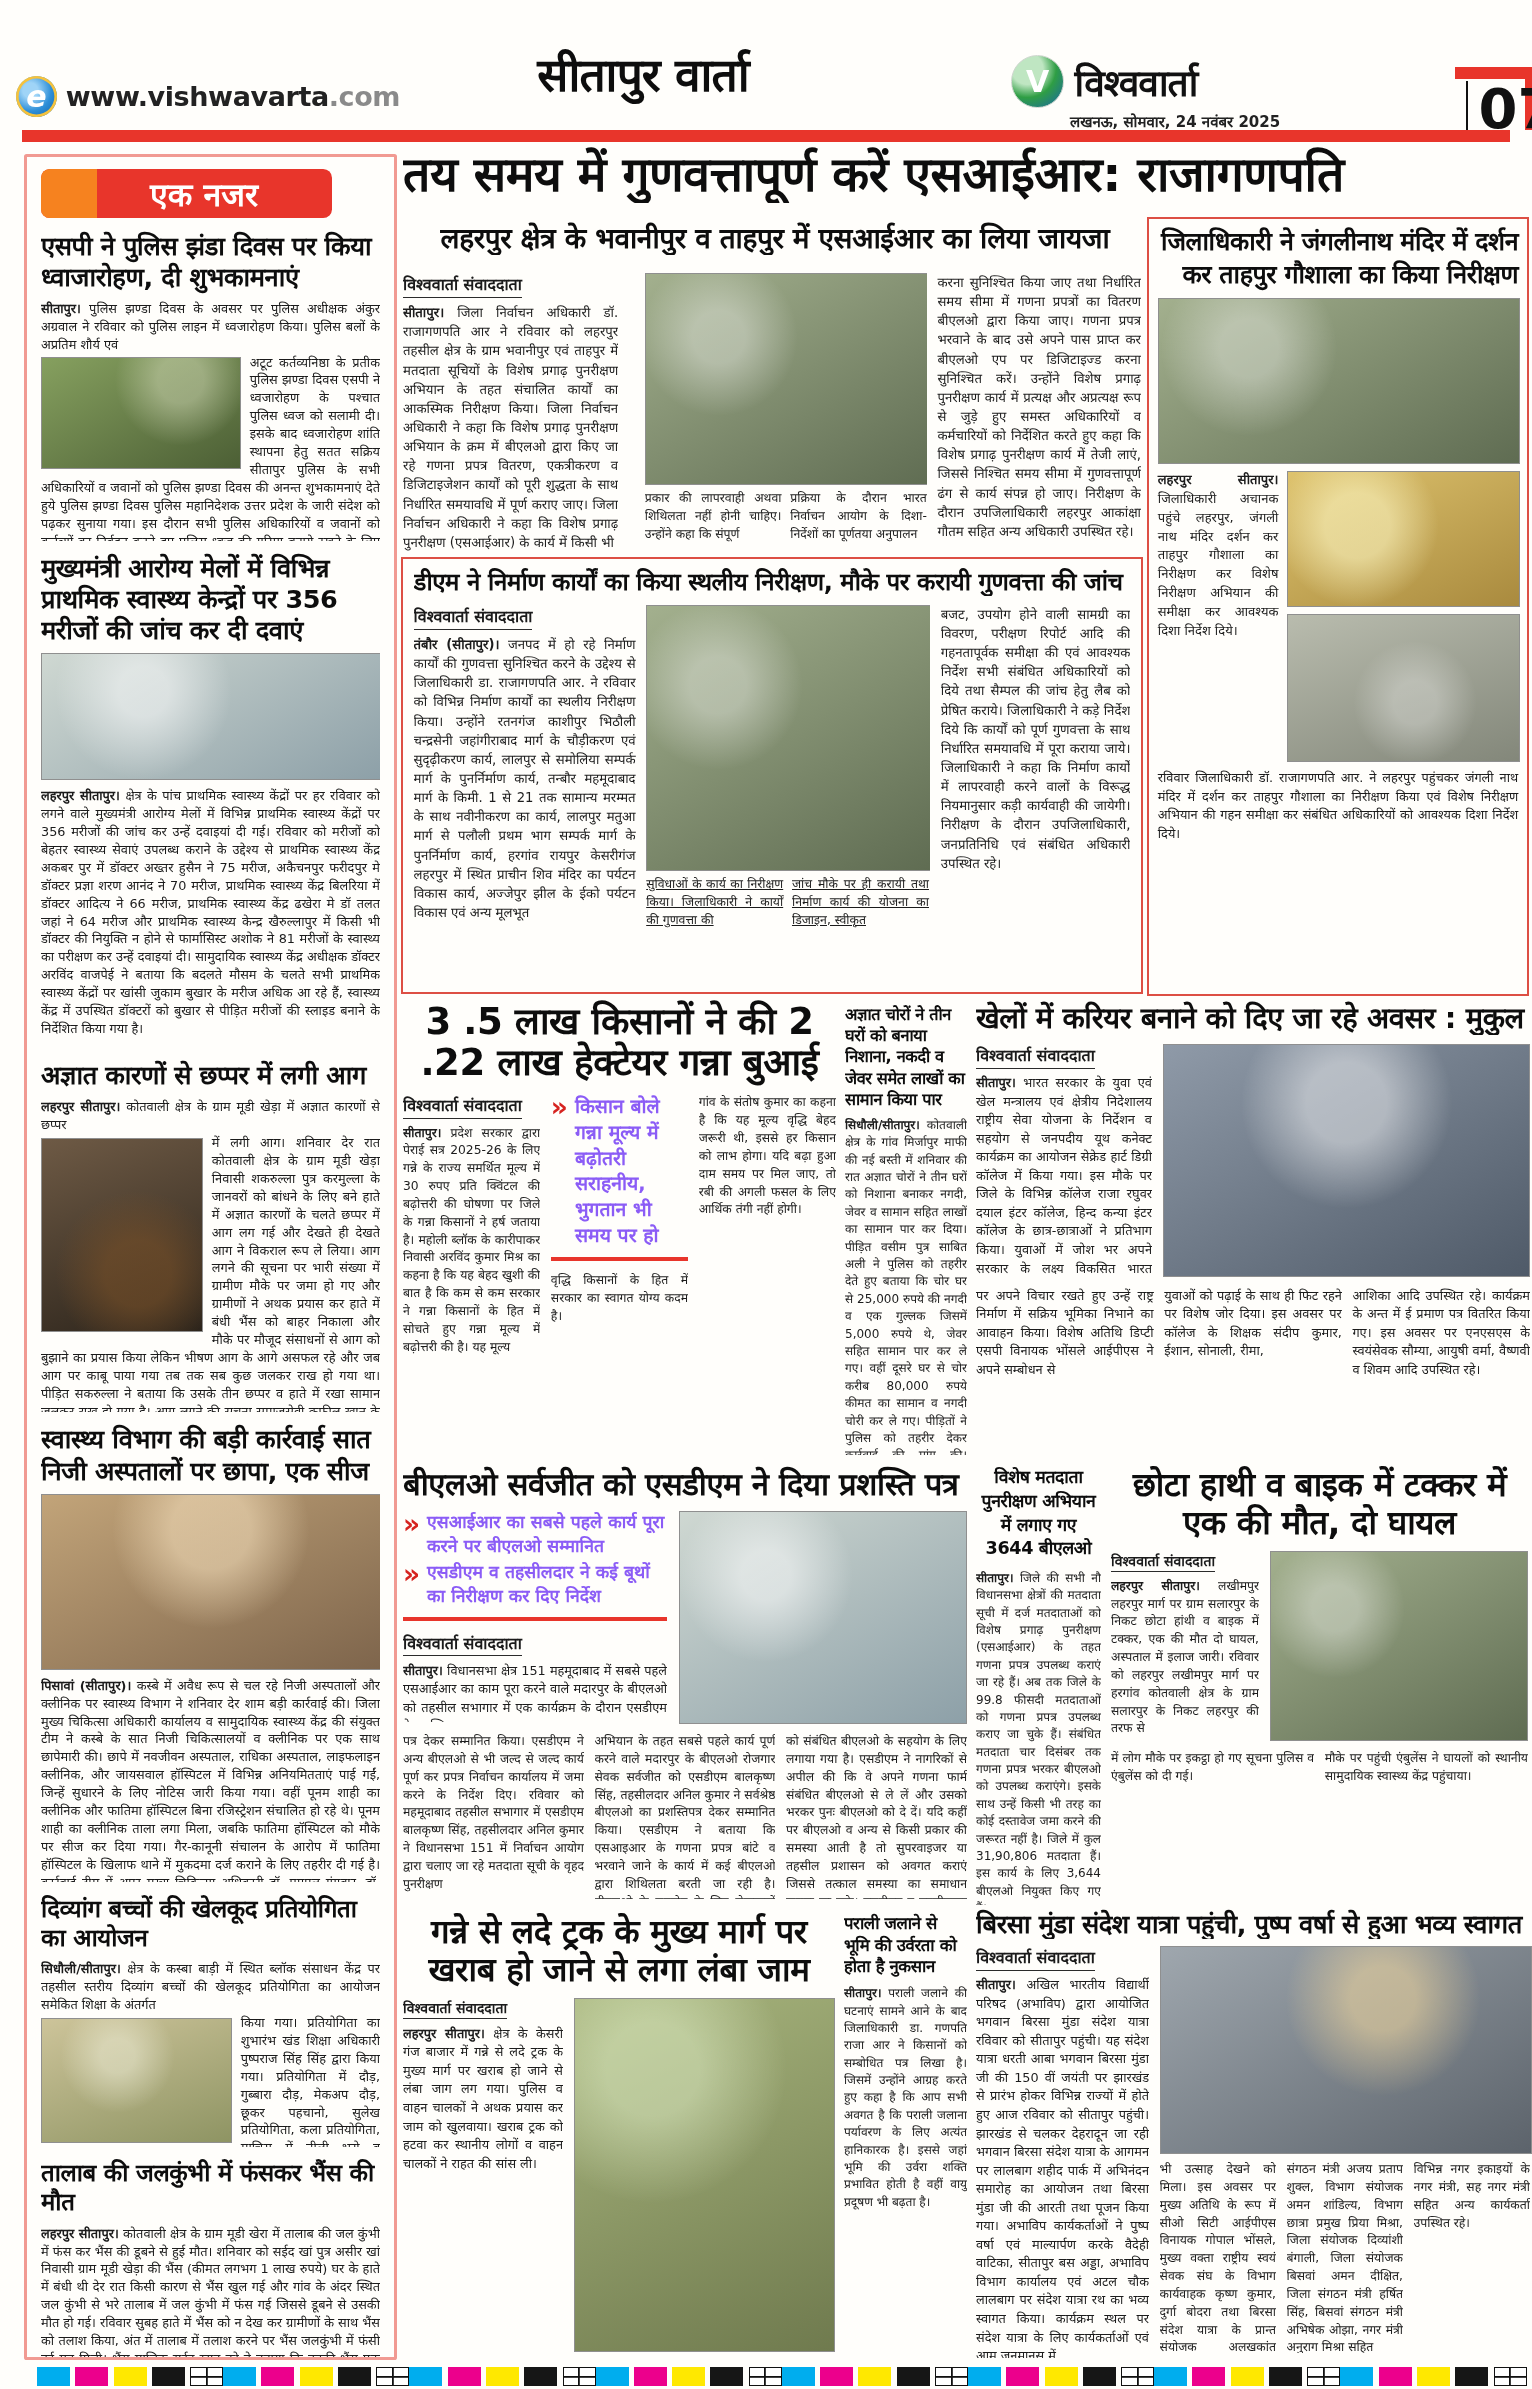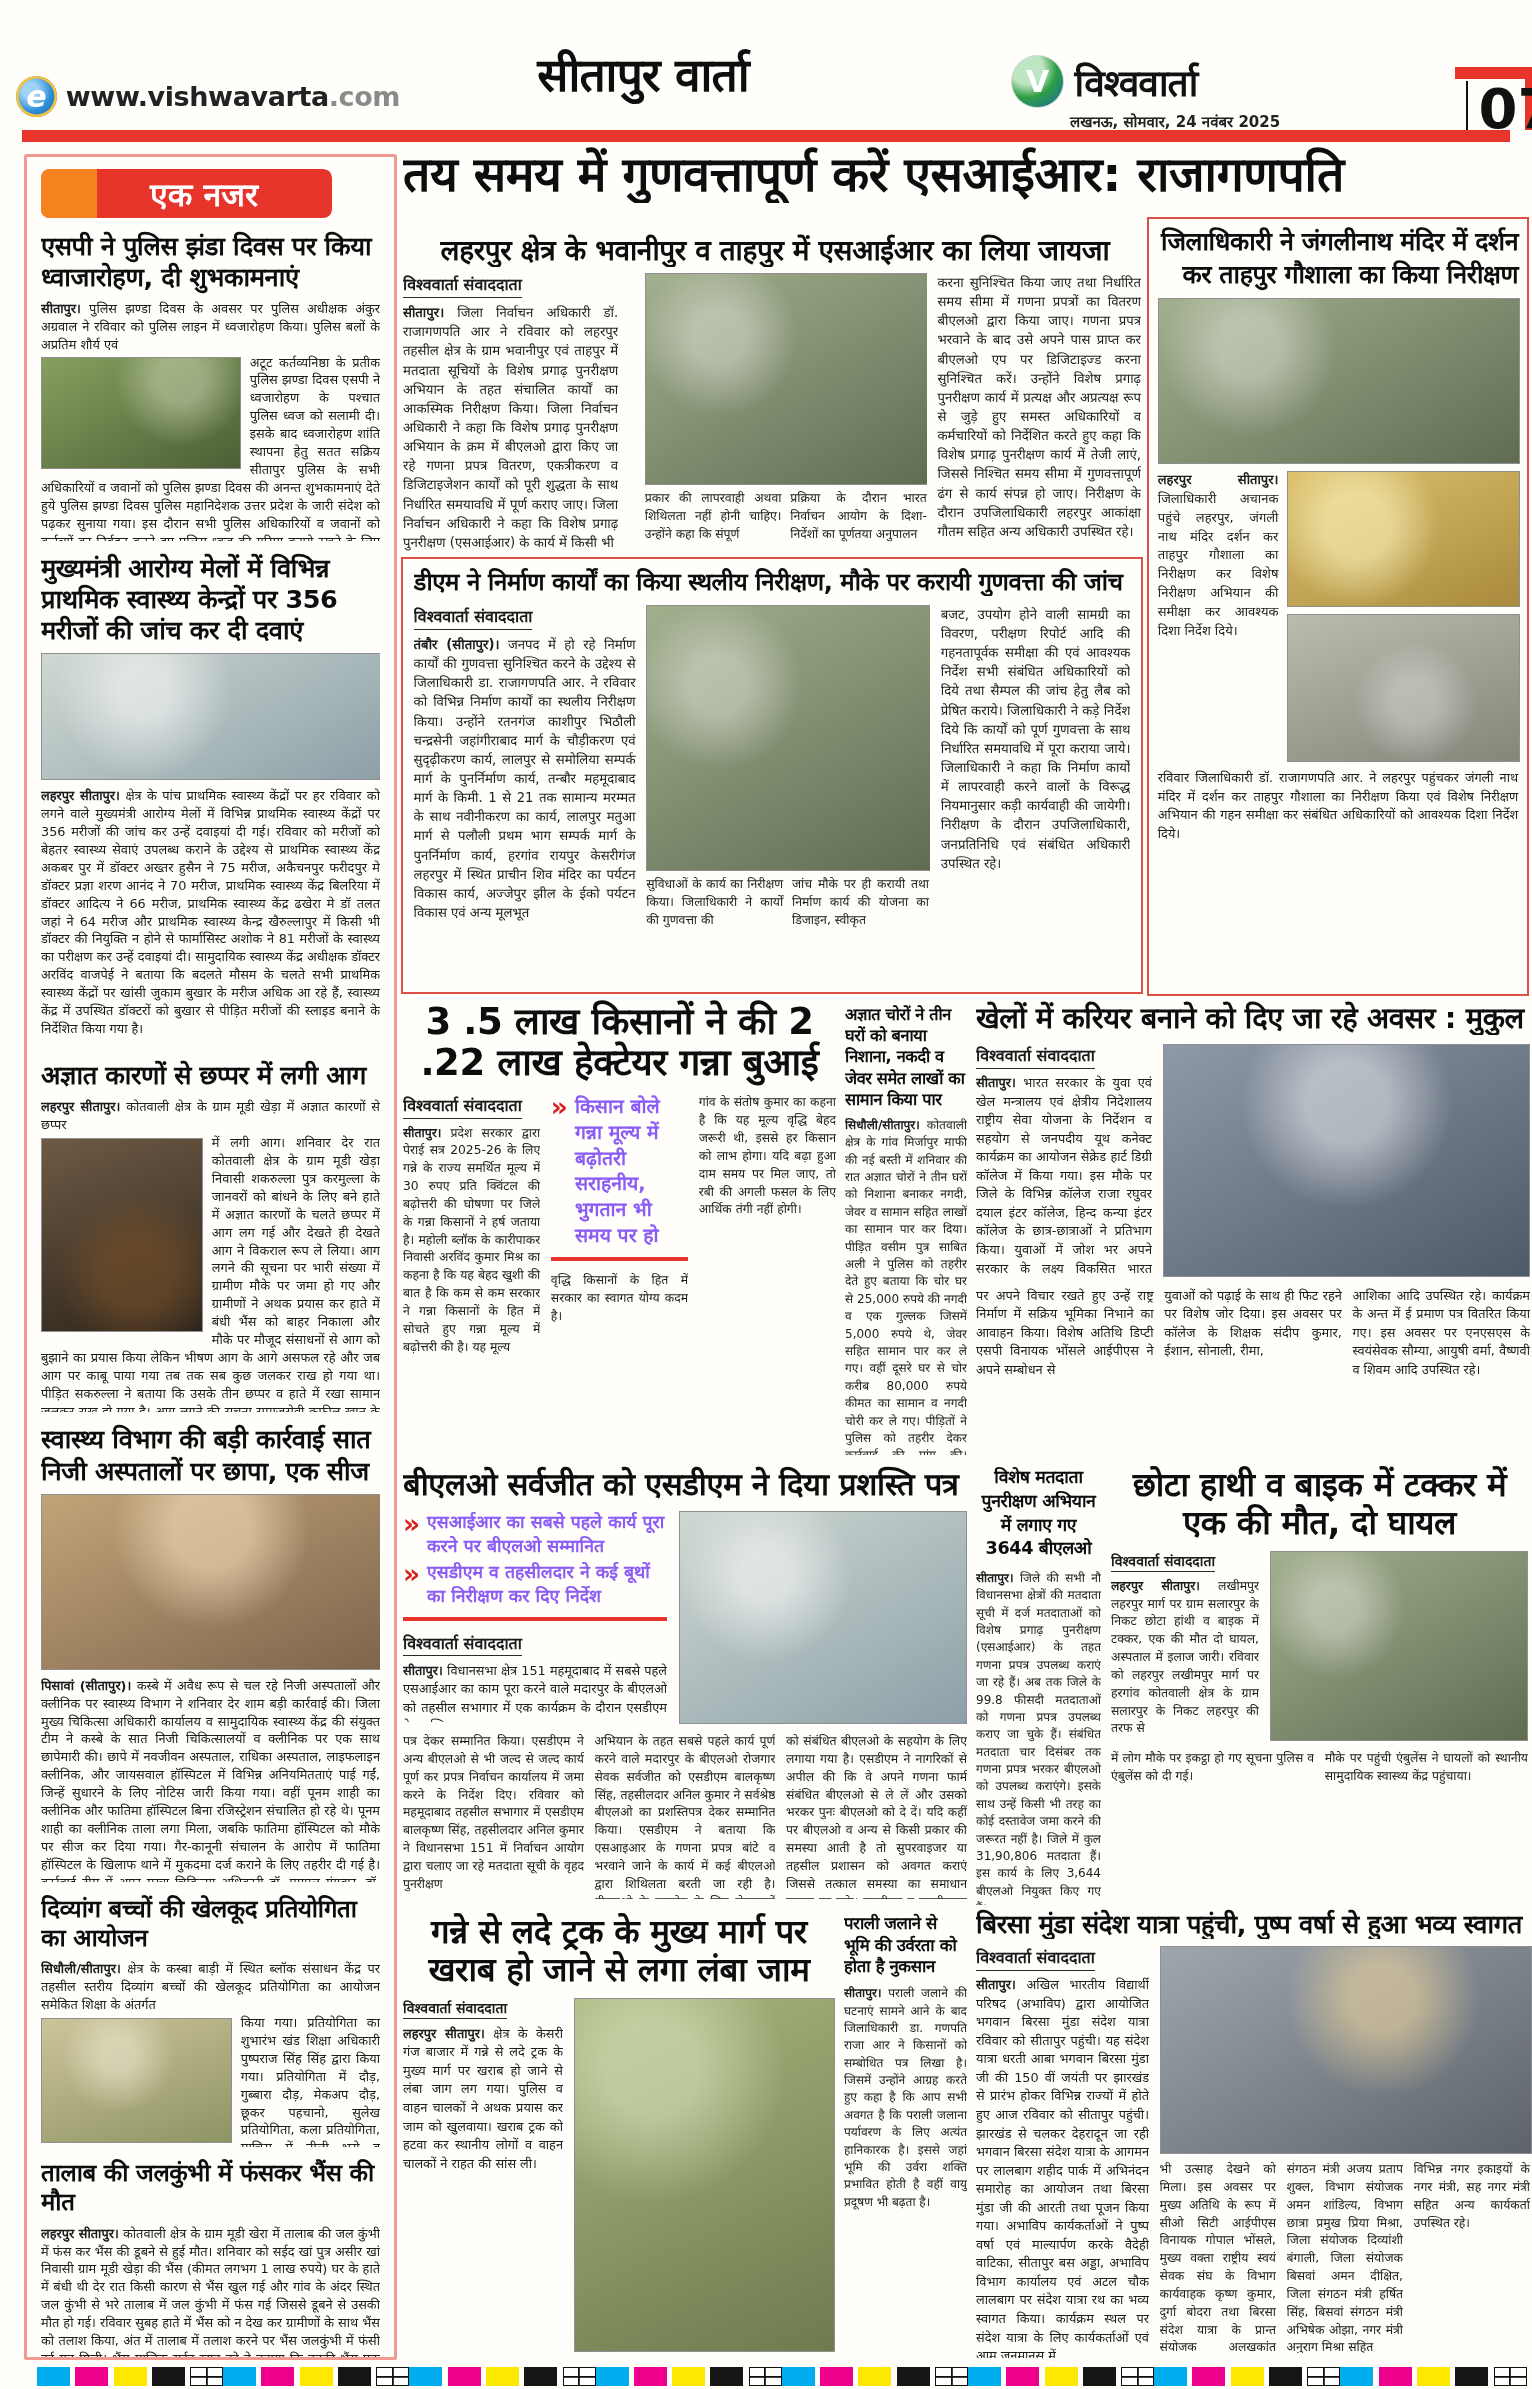--- a/index.html
+++ b/index.html
@@ -144,21 +144,21 @@
     <div class="sb-story" style="height:211px;">
       <div class="sb-hl" style="font-size:24px;">तालाब की जलकुंभी में फंसकर भैंस की मौत</div>
       <div class="sb-body">
         <span class="dl">लहरपुर सीतापुर।</span>
         <span>कोतवाली क्षेत्र के ग्राम मूडी खेरा में तालाब की जल कुंभी में फंस कर भैंस की डूबने से हुई मौत। शनिवार को सईद खां पुत्र असीर खां निवासी ग्राम मूडी खेड़ा की भैंस (कीमत लगभग 1 लाख रुपये) घर के हाते में बंधी थी देर रात किसी कारण से भैंस खुल गई और गांव के अंदर स्थित जल कुंभी से भरे तालाब में जल कुंभी में फंस गई जिससे डूबने से उसकी मौत हो गई। रविवार सुबह हाते में भैंस को न देख कर ग्रामीणों के साथ भैंस को तलाश किया, अंत में तालाब में तलाश करने पर भैंस जलकुंभी में फंसी हुई मृत मिली। भैंस मालिक सईद खान को ने बताया कि उनकी भैंस एक लाख रुपए मूल्य की थी, भैंस के डूब पर मरने की सूचना राजस्व विभाग को दी गई। इस संबंध में क्षेत्रीय लेखपाल राहुल यादव ने बताया कि सूचना प्राप्त हुई है रिपोर्ट बनाकर उच्च अधिकारियों को भेज दी गई है।</span>
       </div>
     </div>
   </div>
 
   <div class="abs hl fit" style="left:403px;top:146px;width:1126px;font-size:48px;">तय समय में गुणवत्तापूर्ण करें एसआईआर: राजागणपति</div>
-  <div class="abs hl fit" style="left:414px;top:222px;width:722px;font-size:28px;text-align:center;margin-top:12px;">लहरपुर क्षेत्र के भवानीपुर व ताहपुर में एसआईआर का लिया जायजा</div>
+  <div class="abs hl fit" style="left:414px;top:222px;width:722px;font-size:28px;text-align:center;">लहरपुर क्षेत्र के भवानीपुर व ताहपुर में एसआईआर का लिया जायजा</div>
 
   <div class="abs cols" style="left:403px;top:273px;width:738px;height:282px;">
     <div class="col" style="width:222px;">
       <span class="byline">विश्ववार्ता संवाददाता</span>
       <div class="body"><span class="dl">सीतापुर।</span> <span>जिला निर्वाचन अधिकारी डॉ. राजागणपति आर ने रविवार को लहरपुर तहसील क्षेत्र के ग्राम भवानीपुर एवं ताहपुर में मतदाता सूचियों के विशेष प्रगाढ़ पुनरीक्षण अभियान के तहत संचालित कार्यों का आकस्मिक निरीक्षण किया। जिला निर्वाचन अधिकारी ने कहा कि विशेष प्रगाढ़ पुनरीक्षण अभियान के क्रम में बीएलओ द्वारा किए जा रहे गणना प्रपत्र वितरण, एकत्रीकरण व डिजिटाइजेशन कार्यों को पूरी शुद्धता के साथ निर्धारित समयावधि में पूर्ण कराए जाए। जिला निर्वाचन अधिकारी ने कहा कि विशेष प्रगाढ़ पुनरीक्षण (एसआईआर) के कार्य में किसी भी</span></div>
     </div>
     <div class="col" style="width:291px;margin-left:16px;">
       <div class="photo ph-crowd" style="width:291px;height:210px;"></div>
       <div class="cols" style="gap:8.8px;margin-top:5.3px;">
         <div class="body" style="width:141px;font-size:12.3px;">प्रकार की लापरवाही अथवा शिथिलता नहीं होनी चाहिए। उन्होंने कहा कि संपूर्ण</div>
@@ -184,21 +184,21 @@
     <div class="body" style="margin-top:7px;font-size:12.8px;">रविवार जिलाधिकारी डॉ. राजागणपति आर. ने लहरपुर पहुंचकर जंगली नाथ मंदिर में दर्शन कर ताहपुर गौशाला का निरीक्षण किया एवं विशेष निरीक्षण अभियान की गहन समीक्षा कर संबंधित अधिकारियों को आवश्यक दिशा निर्देश दिये।</div>
   </div>
 
   <div class="abs redbox" style="left:401px;top:557px;width:742px;height:437px;padding:8.8px 10.6px;overflow:hidden;">
     <div class="hl fit" style="font-size: 24px;">डीएम ने निर्माण कार्यों का किया स्थलीय निरीक्षण, मौके पर करायी गुणवत्ता की जांच</div>
     <div class="cols" style="margin-top:8.8px;height:351px;">
       <div class="col" style="width:222px;">
         <span class="byline">विश्ववार्ता संवाददाता</span>
         <div class="body"><span class="dl">तंबौर (सीतापुर)।</span> <span>जनपद में हो रहे निर्माण कार्यों की गुणवत्ता सुनिश्चित करने के उद्देश्य से जिलाधिकारी डा. राजागणपति आर. ने रविवार को विभिन्न निर्माण कार्यों का स्थलीय निरीक्षण किया। उन्होंने रतनगंज काशीपुर भिठौली चन्द्रसेनी जहांगीराबाद मार्ग के चौड़ीकरण एवं सुदृढ़ीकरण कार्य, लालपुर से समोलिया सम्पर्क मार्ग के पुनर्निर्माण कार्य, तन्बौर महमूदाबाद मार्ग के किमी. 1 से 21 तक सामान्य मरम्मत के साथ नवीनीकरण का कार्य, लालपुर मतुआ मार्ग से पलौली प्रथम भाग सम्पर्क मार्ग के पुनर्निर्माण कार्य, हरगांव रायपुर केसरीगंज लहरपुर में स्थित प्राचीन शिव मंदिर का पर्यटन विकास कार्य, अज्जेपुर झील के ईको पर्यटन विकास एवं अन्य मूलभूत</span></div>
       </div>
-      <div class="col" style="width:284px;">
+      <div class="col" style="width:284px;text-decoration:underline;">
         <div class="photo ph-crowd" style="width:284px;height:264px;"></div>
         <div class="cols" style="gap:8.8px;margin-top:5.3px;">
           <div class="body" style="width:137px;font-size:12.3px;">सुविधाओं के कार्य का निरीक्षण किया। जिलाधिकारी ने कार्यों की गुणवत्ता की</div>
           <div class="body" style="width:137px;font-size:12.3px;">जांच मौके पर ही करायी तथा निर्माण कार्य की योजना का डिजाइन, स्वीकृत</div>
         </div>
       </div>
       <div class="col body" style="flex:1;">बजट, उपयोग होने वाली सामग्री का विवरण, परीक्षण रिपोर्ट आदि की गहनतापूर्वक समीक्षा की एवं आवश्यक निर्देश सभी संबंधित अधिकारियों को दिये तथा सैम्पल की जांच हेतु लैब को प्रेषित कराये। जिलाधिकारी ने कड़े निर्देश दिये कि कार्यों को पूर्ण गुणवत्ता के साथ निर्धारित समयावधि में पूरा कराया जाये। जिलाधिकारी ने कहा कि निर्माण कार्यों में लापरवाही करने वालों के विरूद्ध नियमानुसार कड़ी कार्यवाही की जायेगी। निरीक्षण के दौरान उपजिलाधिकारी, जनप्रतिनिधि एवं संबंधित अधिकारी उपस्थित रहे।</div>
     </div>
   </div>
 

